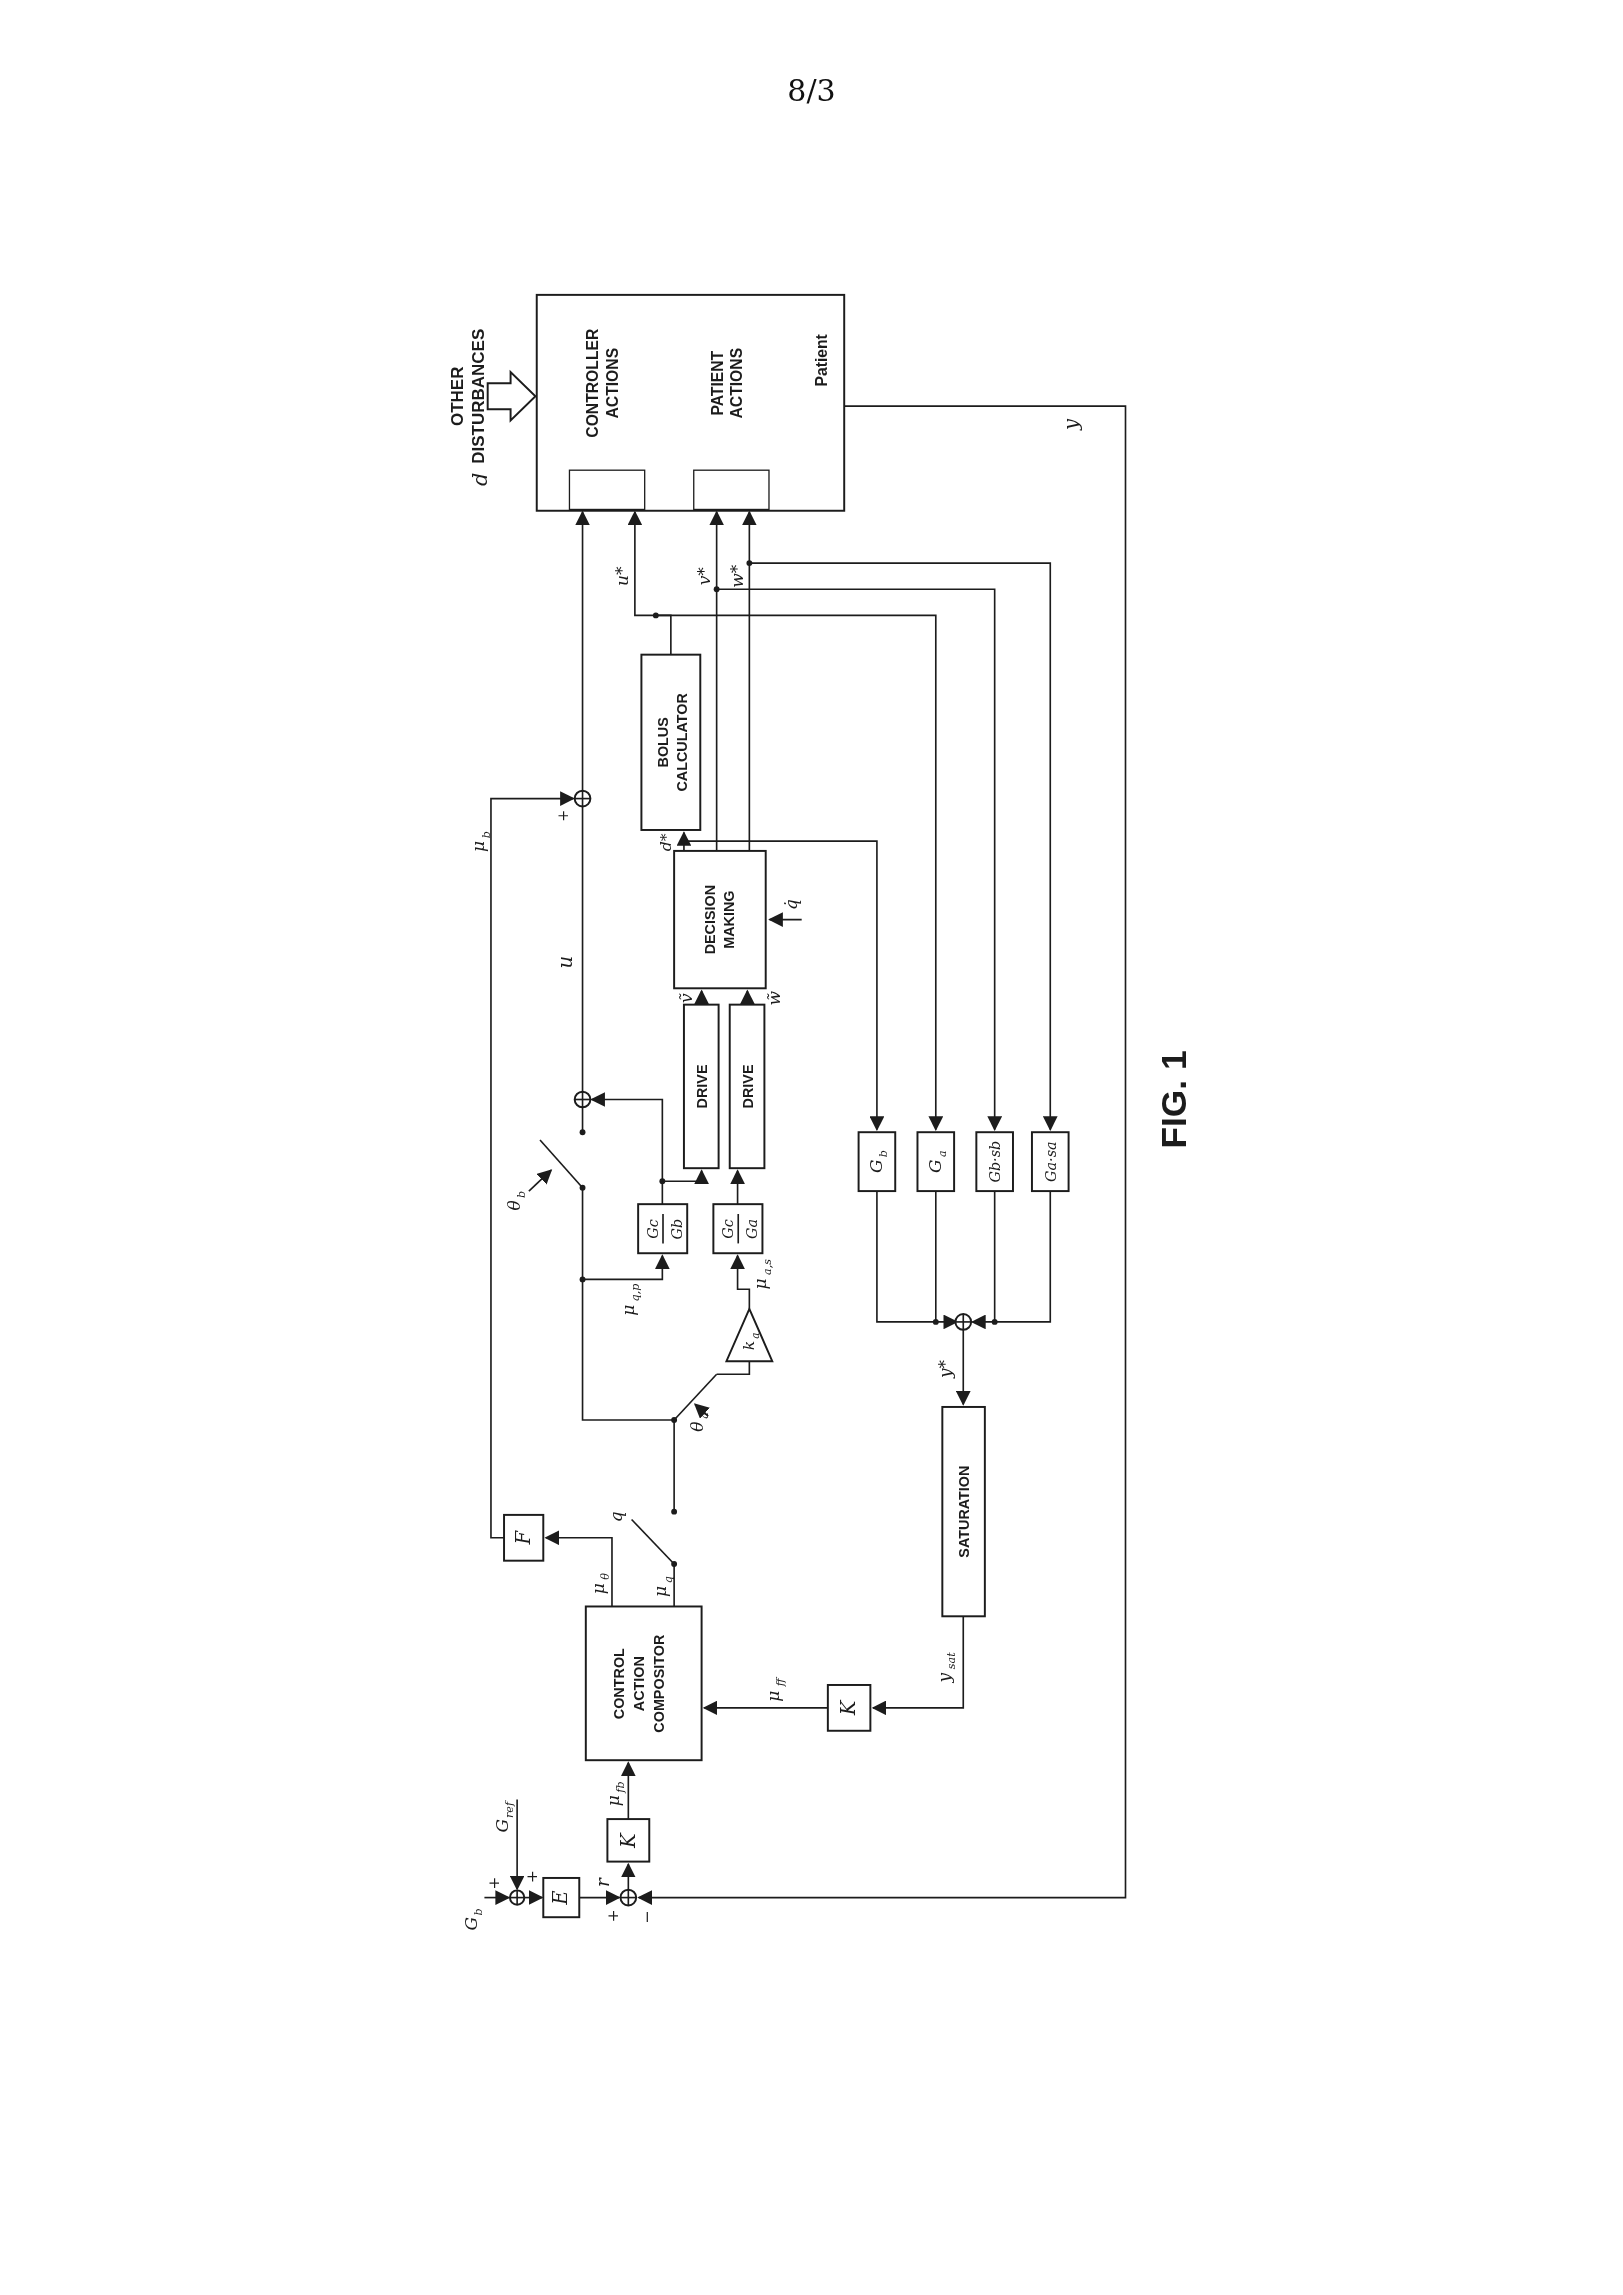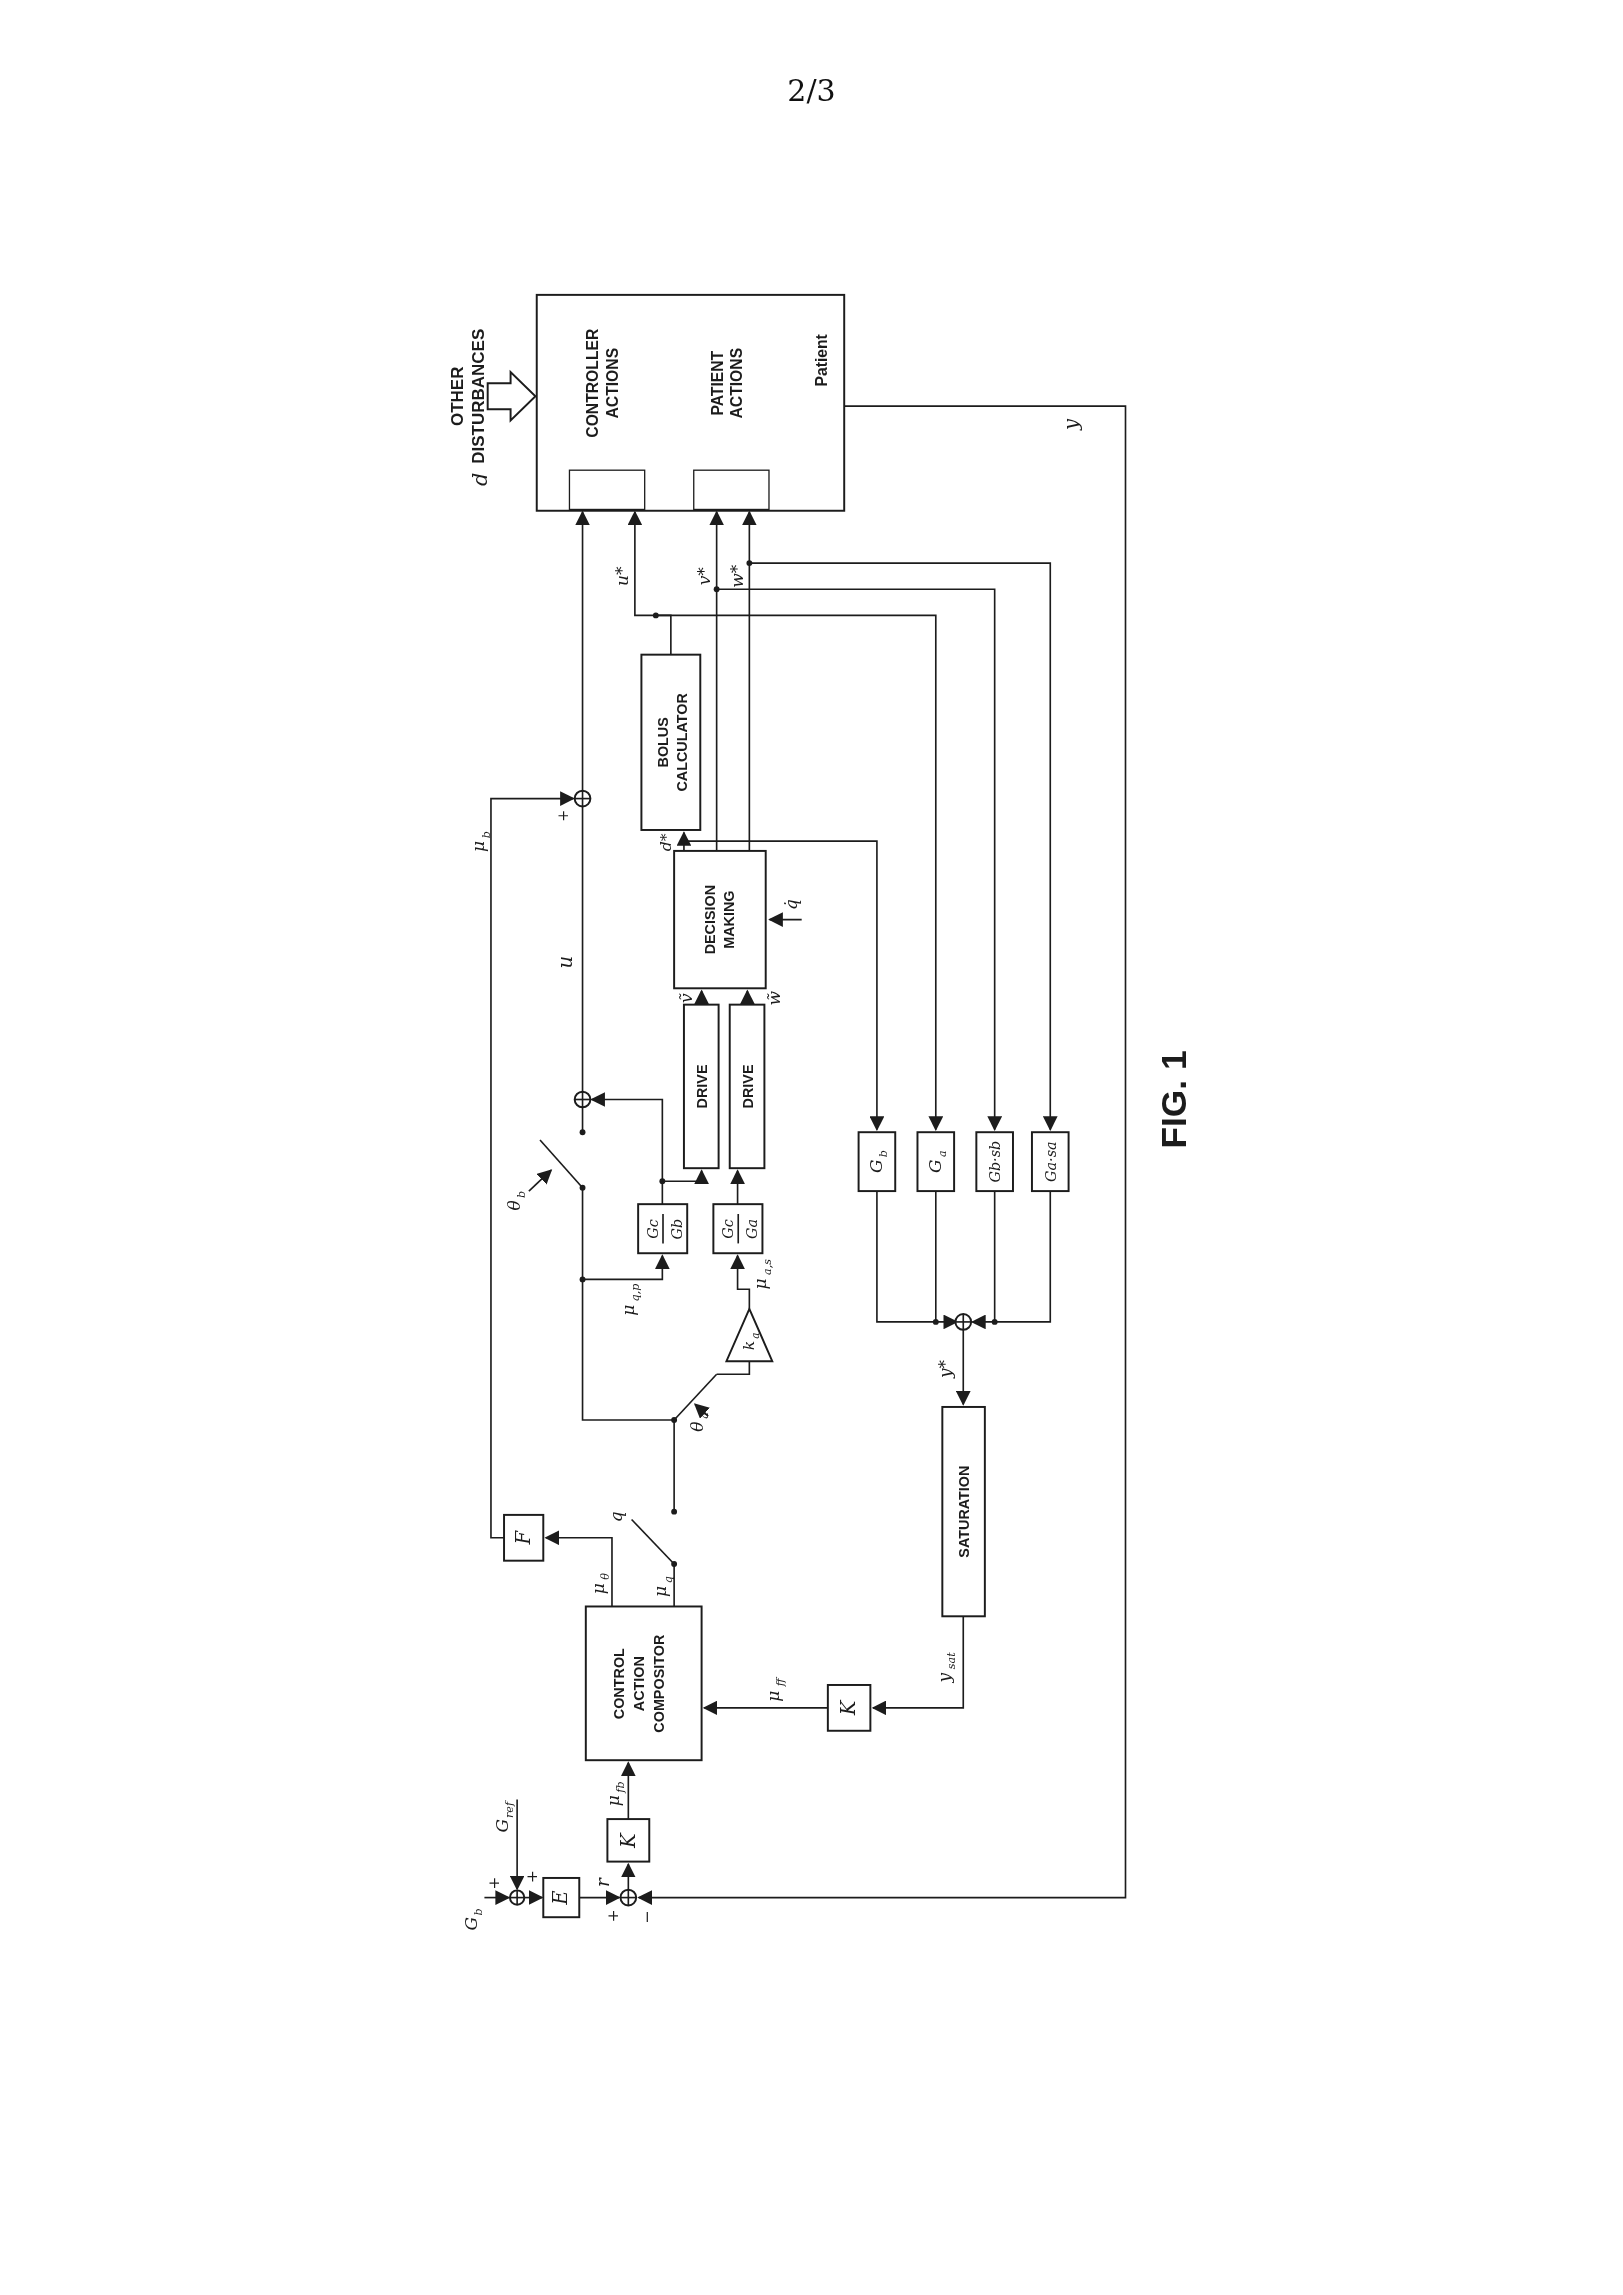--- a/index.html
+++ b/index.html
@@ -16,21 +16,21 @@
   .p{fill:#ffffff;stroke:#1c1c1c;stroke-width:2;}
   .d{fill:#1c1c1c;stroke:none;}
   .cap{font-family:"Liberation Sans",sans-serif;font-weight:700;fill:#1c1c1c;}
   .m{font-family:"DejaVu Serif",serif;font-style:italic;fill:#1c1c1c;}
   .sign{font-family:"DejaVu Serif",serif;fill:#1c1c1c;}
 </style>
 </head>
 <body>
 
 <div id="page">
-  <div id="sheet-num">2/3</div>
+  <div id="sheet-num">8/3</div>
 
   <div class="fig-wrap">
     <div class="landscape">
       <svg width="1767" height="785" viewBox="0 0 2700 1200">
         <defs>
           <marker id="arr" viewBox="0 0 10 10" refX="9" refY="5" markerWidth="9" markerHeight="9" orient="auto-start-reverse">
             <path d="M0,0 L10,5 L0,10 z" fill="#1c1c1c"></path>
           </marker>
         </defs>
 

